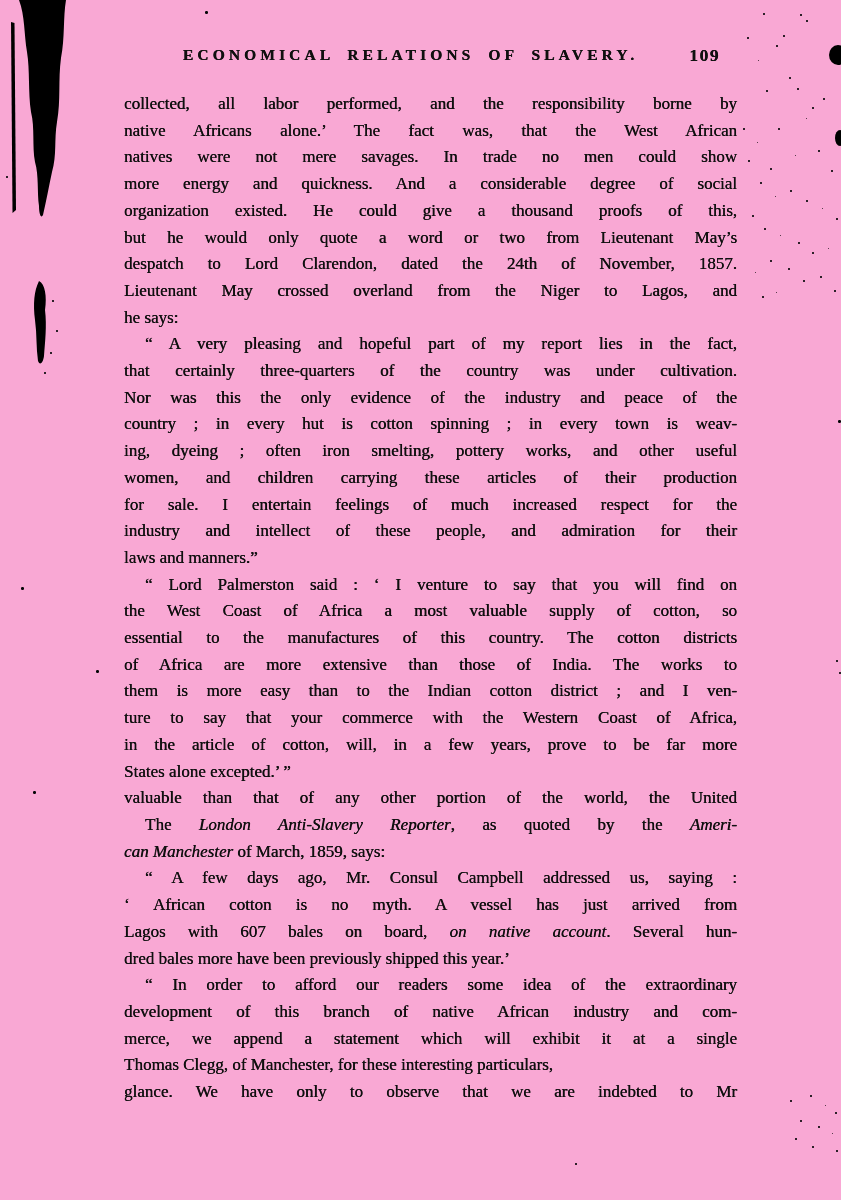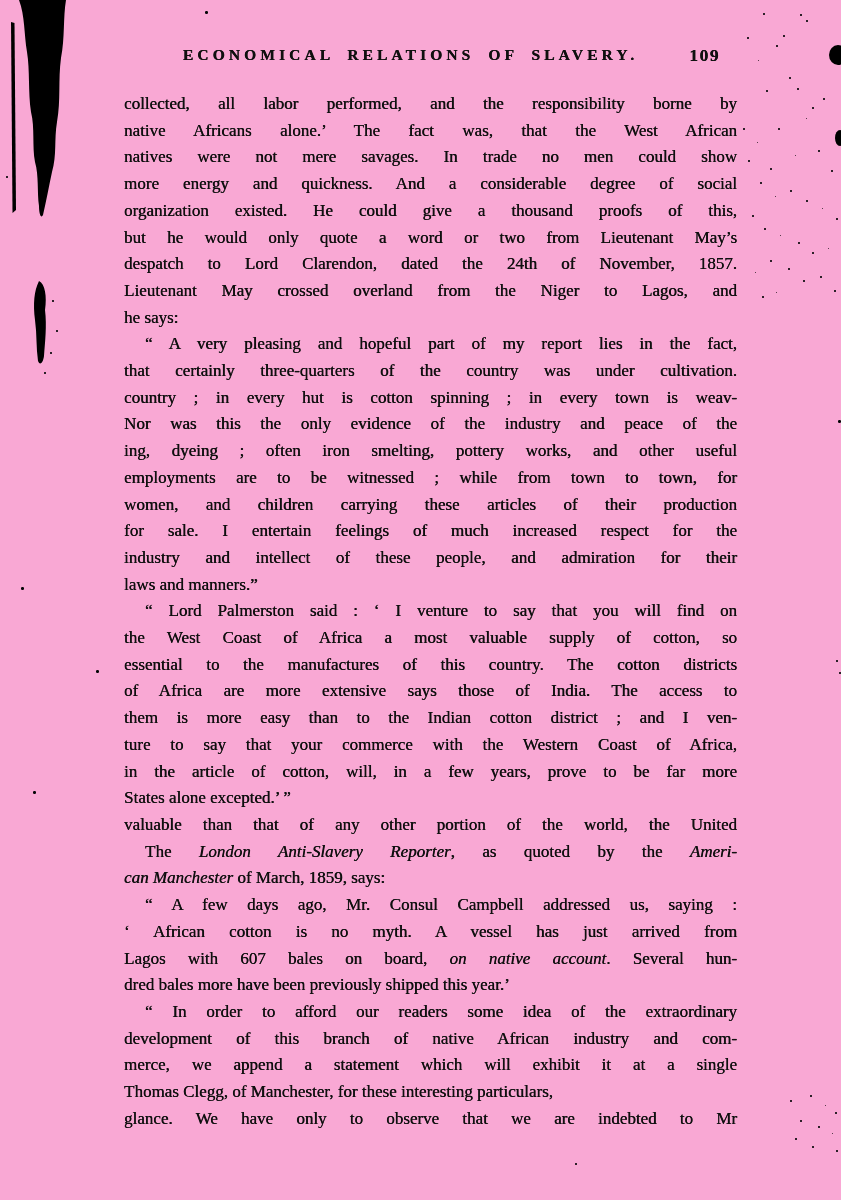--- a/index.html
+++ b/index.html
@@ -96,34 +96,33 @@
         <div class="line"><span>more energy and quickness. And a considerable degree of social</span></div>
         <div class="line"><span>organization existed. He could give a thousand proofs of this,</span></div>
         <div class="line"><span>but he would only quote a word or two from Lieutenant May’s</span></div>
         <div class="line"><span>despatch to Lord Clarendon, dated the 24th of November, 1857.</span></div>
         <div class="line"><span>Lieutenant May crossed overland from the Niger to Lagos, and</span></div>
         <div class="line last"><span>he says:</span></div>
       </div>
       <div class="para">
         <div class="line indent"><span>“ A very pleasing and hopeful part of my report lies in the fact,</span></div>
         <div class="line"><span>that certainly three-quarters of the country was under cultivation.</span></div>
+        <div class="line"><span>Nor was this the only evidence of the industry and peace of the</span></div>
         <div class="line"><span>country ; in every hut is cotton spinning ; in every town is weav-</span></div>
-        <div class="line"><span>Nor was this the only evidence of the industry and peace of the</span></div>
         <div class="line"><span>ing, dyeing ; often iron smelting, pottery works, and other useful</span></div>
-        <div class="line"><span>employments are to be witnessed ; while from town to town, for</span></div>
         <div class="line"><span>women, and children carrying these articles of their production</span></div>
         <div class="line"><span>for sale. I entertain feelings of much increased respect for the</span></div>
         <div class="line"><span>industry and intellect of these people, and admiration for their</span></div>
         <div class="line last"><span>laws and manners.”</span></div>
       </div>
       <div class="para">
         <div class="line indent"><span>“ Lord Palmerston said : ‘ I venture to say that you will find on</span></div>
         <div class="line"><span>the West Coast of Africa a most valuable supply of cotton, so</span></div>
         <div class="line"><span>essential to the manufactures of this country. The cotton districts</span></div>
-        <div class="line"><span>of Africa are more extensive says those of India. The access to</span></div>
+        <div class="line"><span>of Africa are more extensive than those of India. The works to</span></div>
         <div class="line"><span>them is more easy than to the Indian cotton district ; and I ven-</span></div>
         <div class="line"><span>ture to say that your commerce with the Western Coast of Africa,</span></div>
         <div class="line"><span>in the article of cotton, will, in a few years, prove to be far more</span></div>
         <div class="line last"><span>States alone excepted.’ ”</span></div>
         <div class="line"><span>valuable than that of any other portion of the world, the United</span></div>
       </div>
       <div class="para">
         <div class="line indent"><span>The </span><span class="it">London Anti-Slavery Reporter</span><span>, as quoted by the </span><span class="it">Ameri-</span></div>
         <div class="line last"><span class="it">can Manchester</span><span> of March, 1859, says:</span></div>
       </div>

